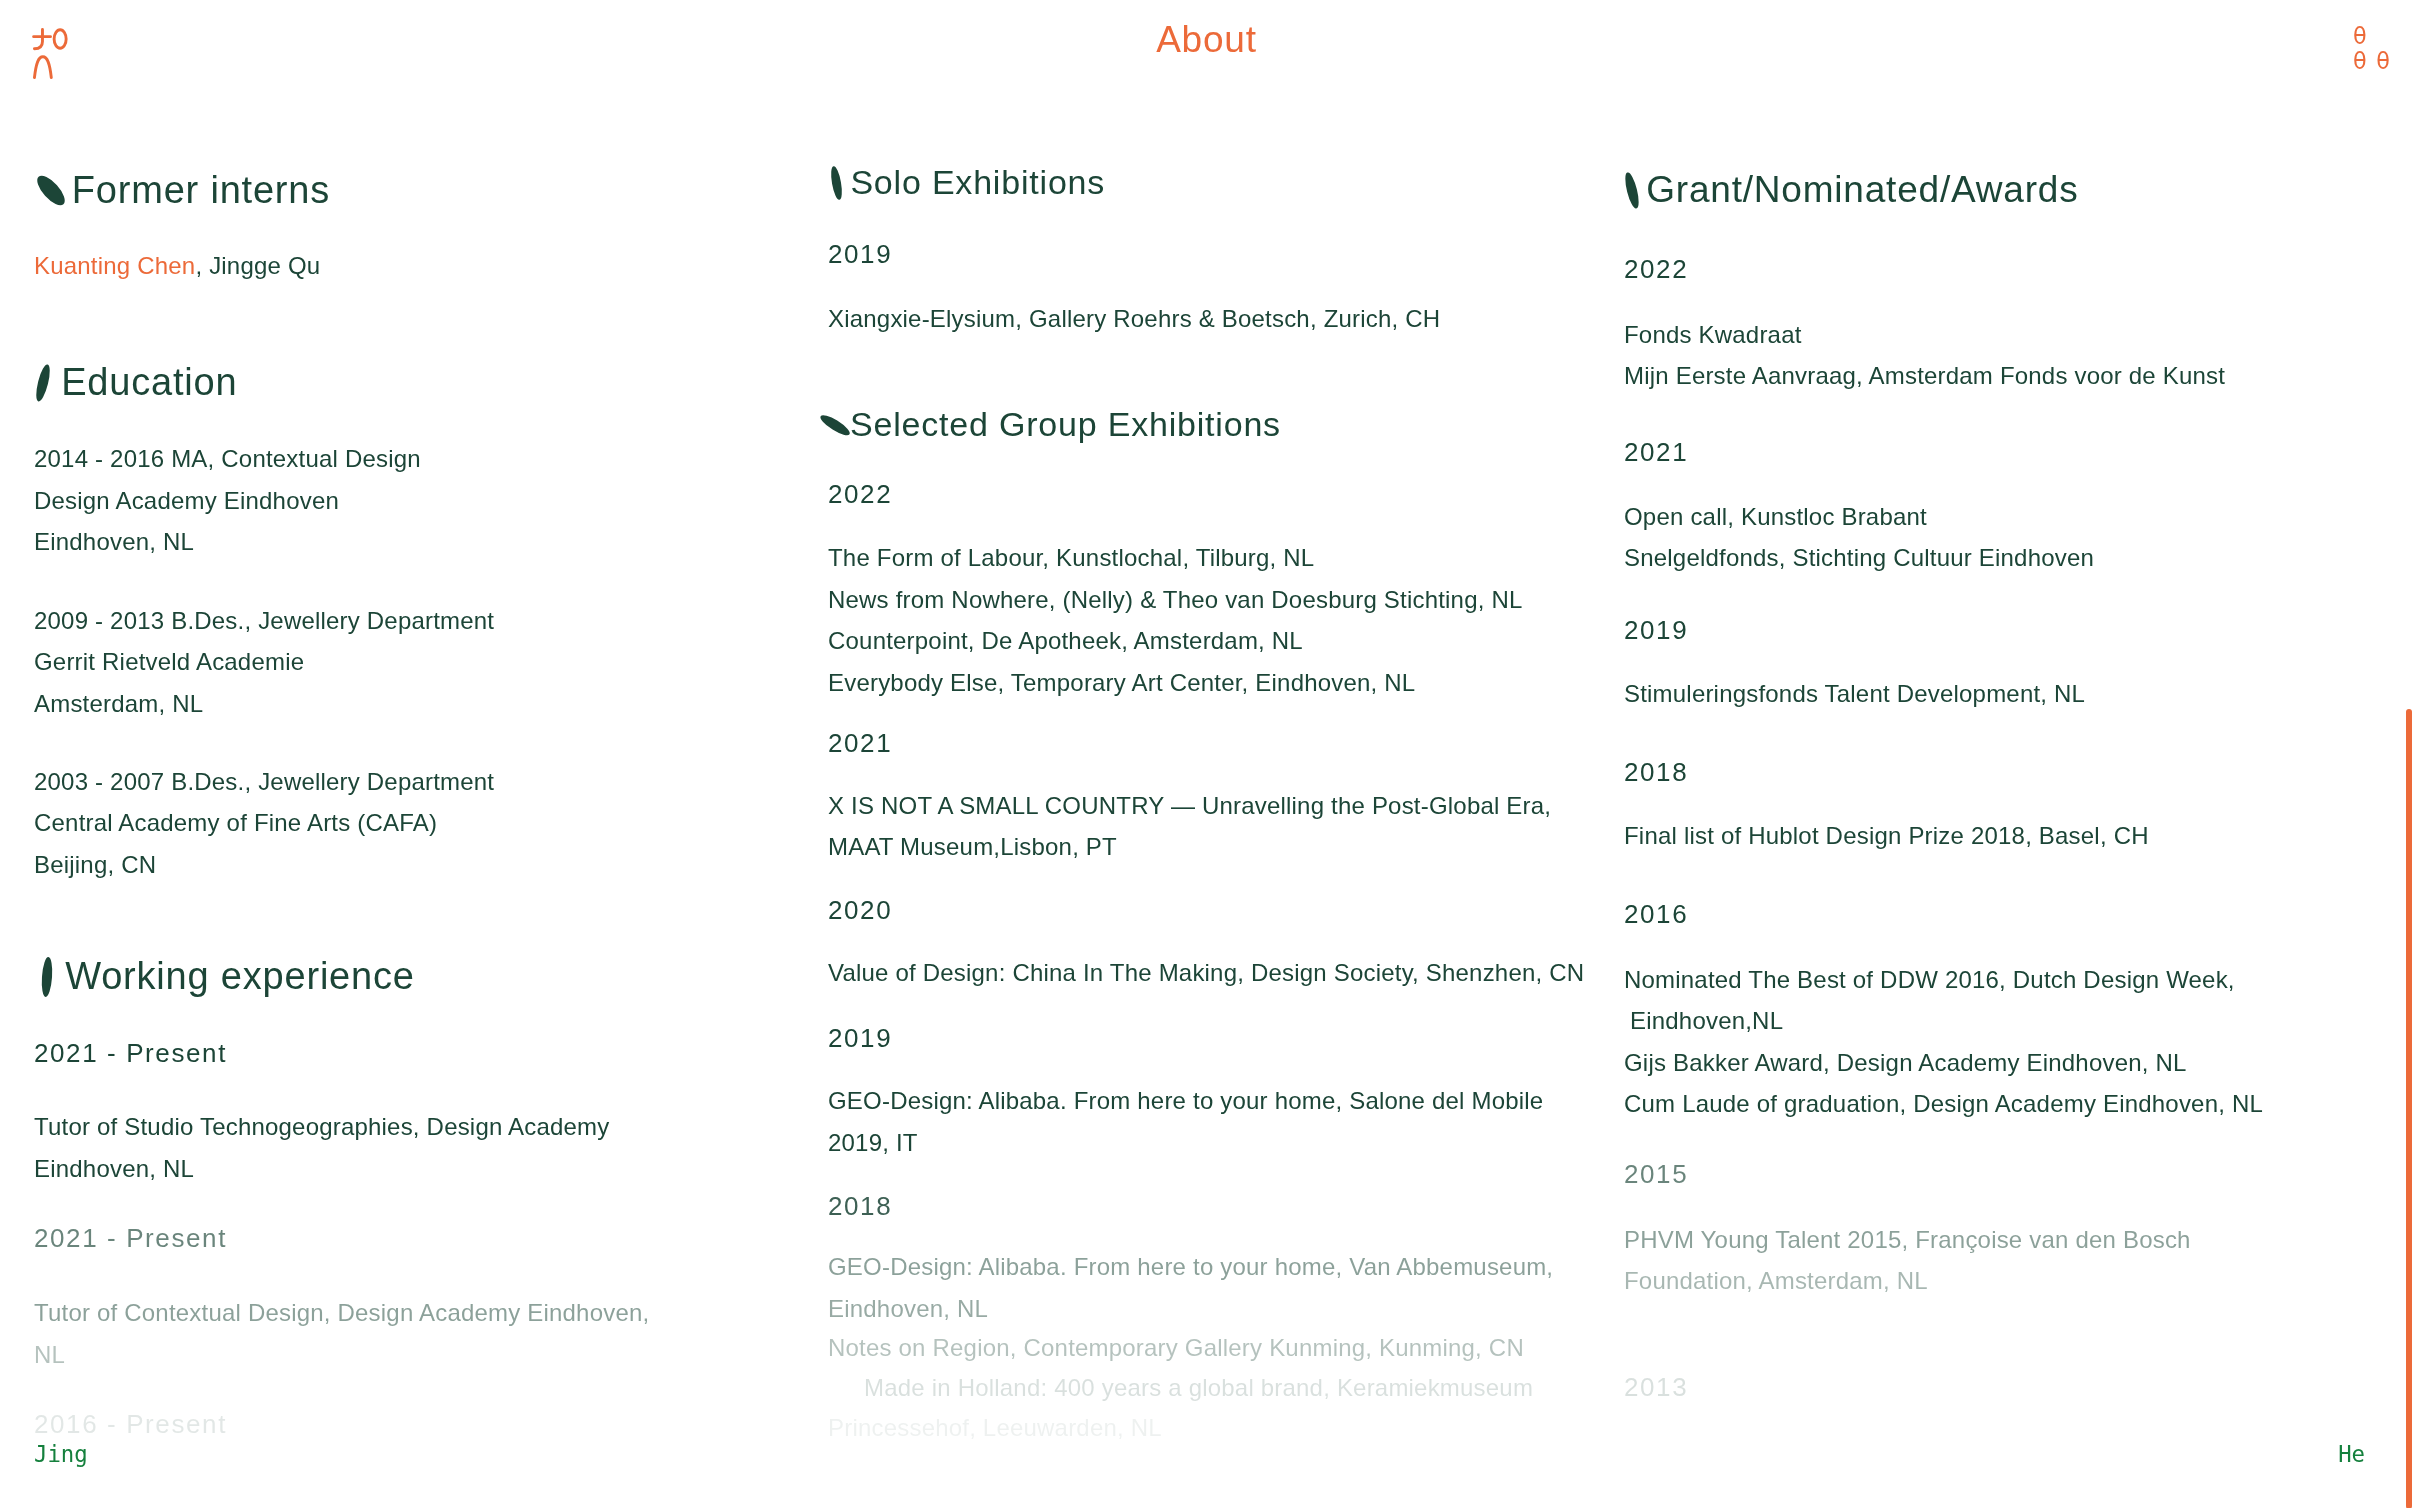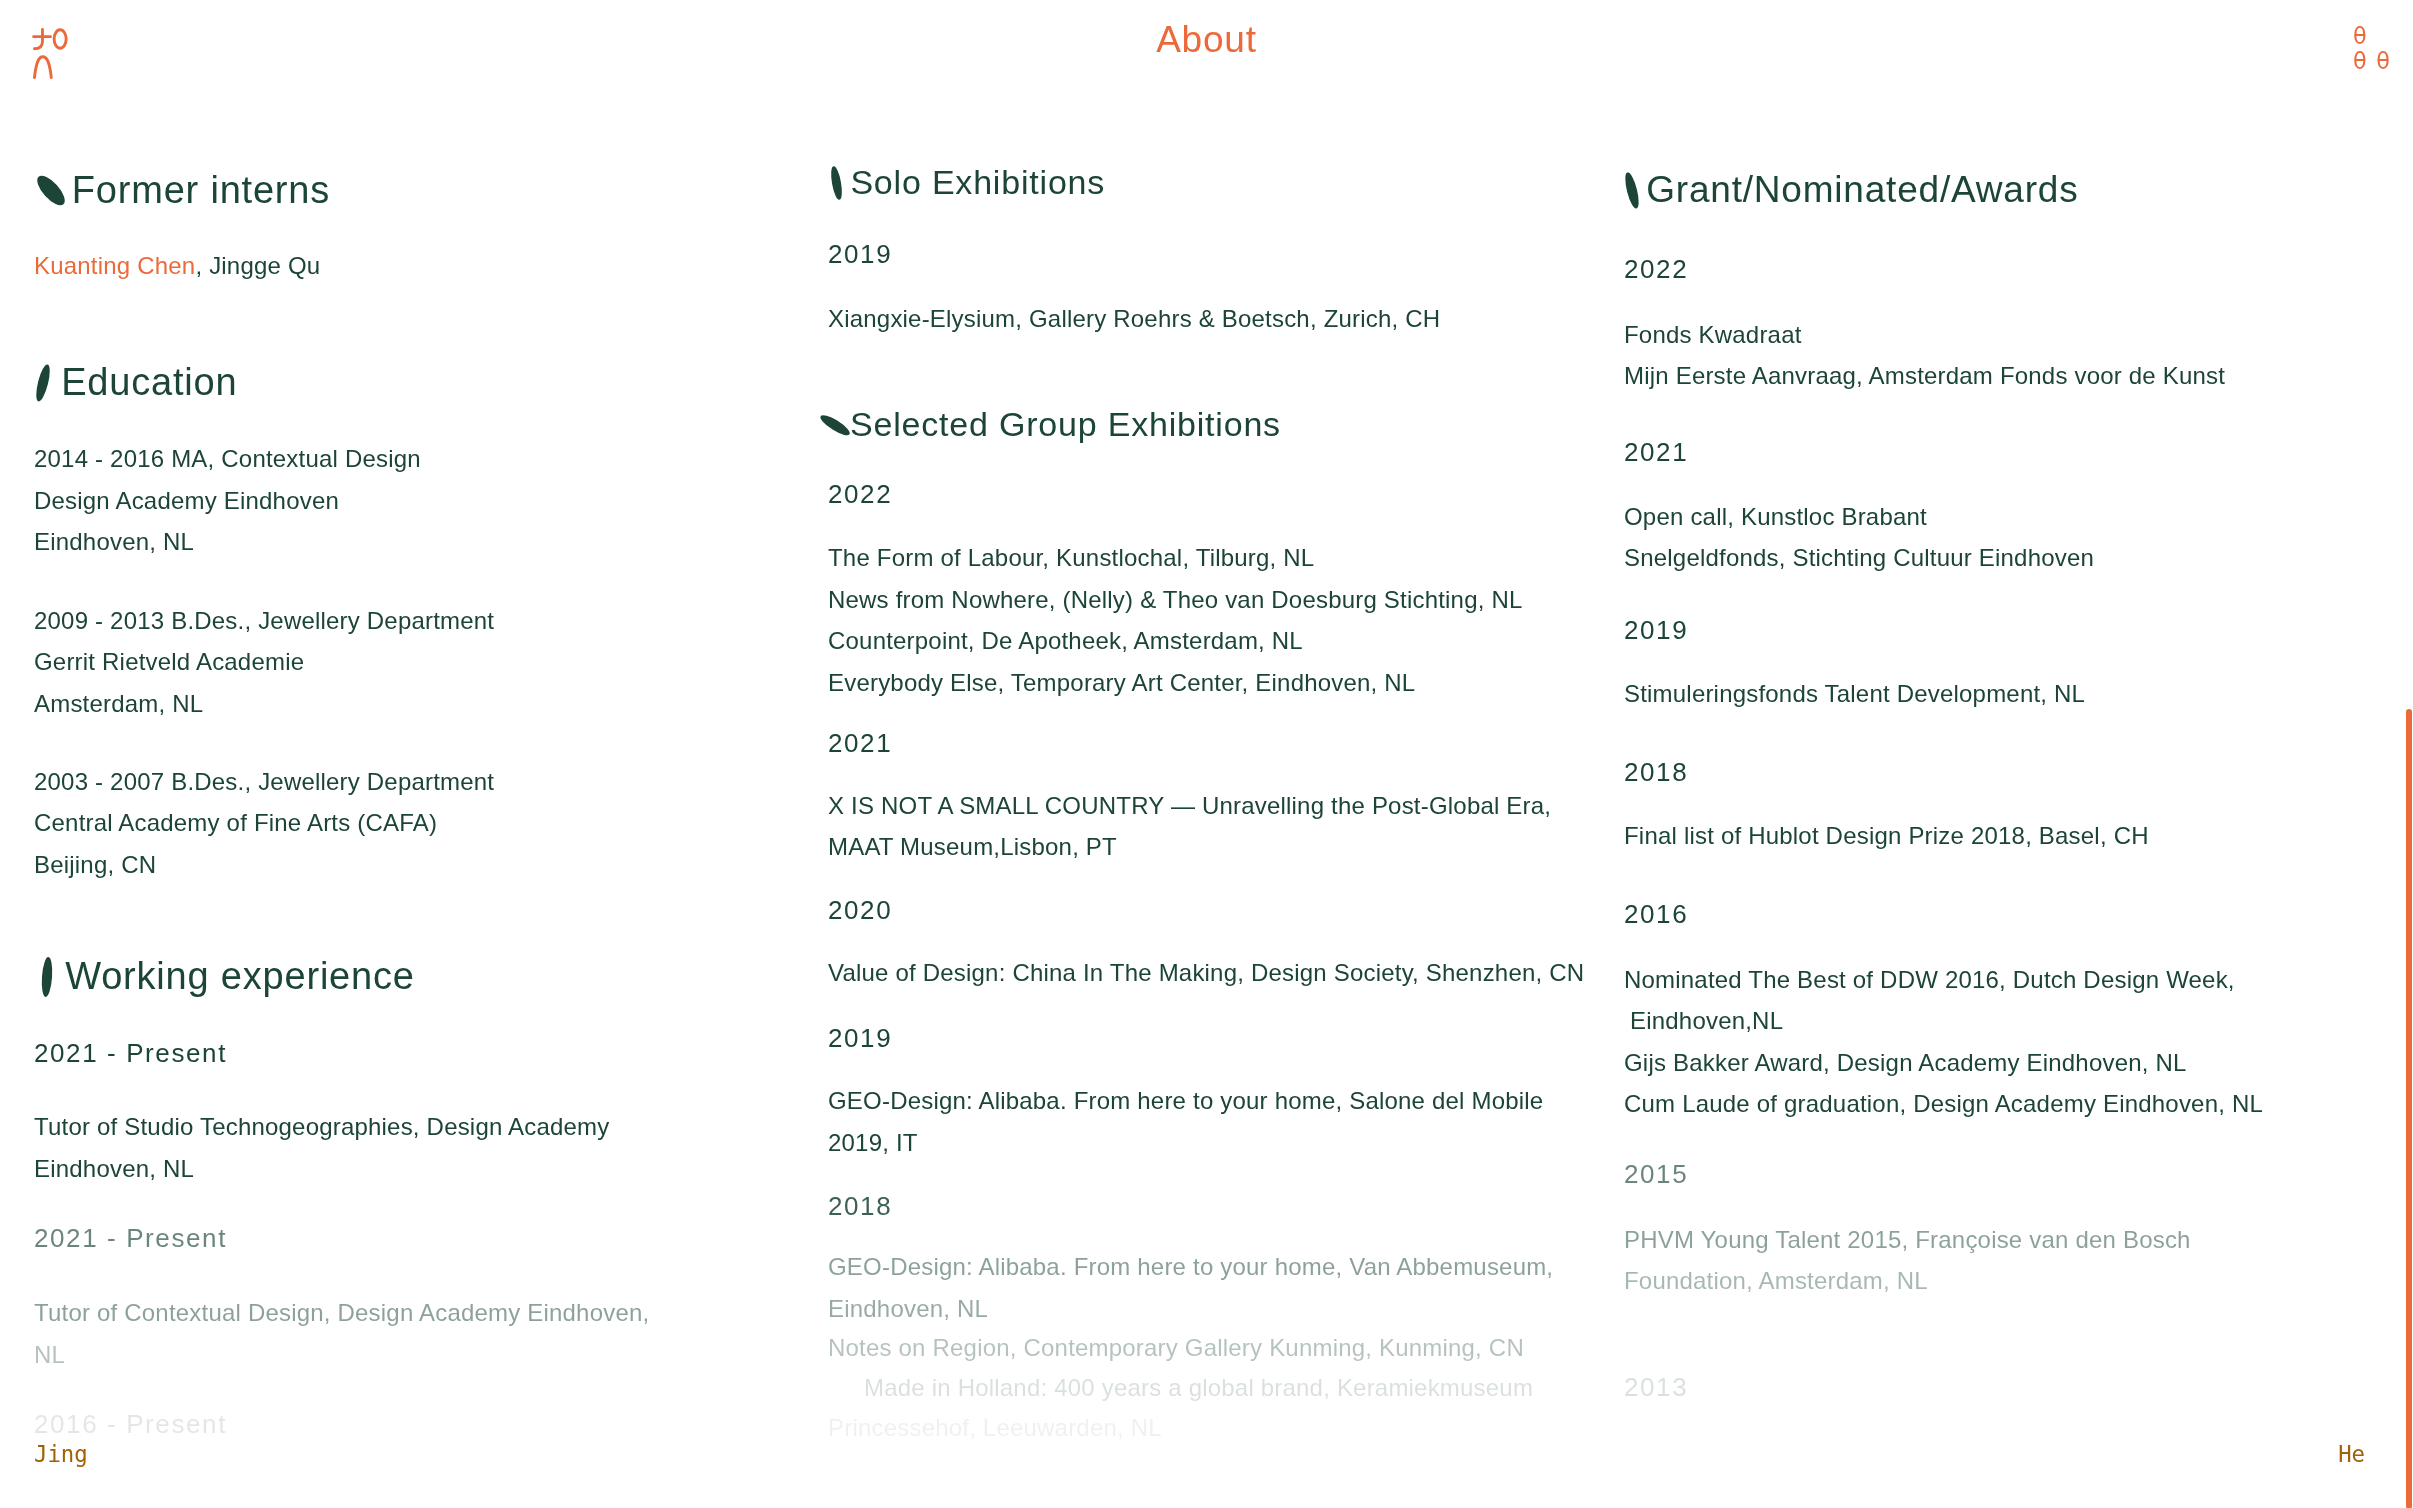--- a/index.html
+++ b/index.html
@@ -34,21 +34,21 @@
   .leaf.grant{width:9.6px;height:37px;transform:rotate(-14deg);}
   
   .year{position:absolute;font-size:26px;letter-spacing:1.6px;white-space:nowrap;}
   .line{position:absolute;font-size:24px;letter-spacing:0.2px;white-space:nowrap;}
   .link{color:#ec6a39;cursor:pointer;}
   
   .f85{opacity:.85}.f65{opacity:.65}.f50{opacity:.5}.f45{opacity:.45}
   .f38{opacity:.38}.f32{opacity:.32}.f16{opacity:.16}.f12{opacity:.12}.f07{opacity:.07}
   
   .footer{
-    position:absolute;top:1441px;color:#a16207;font-size:22.3px;
+    position:absolute;top:1441px;color:#15803d;font-size:22.3px;
     font-family:"DejaVu Sans Mono", monospace;white-space:nowrap;
   }
   .footer.l{left:34px;} .footer.r{right:48px;}
   
   .scrollbar{
     position:absolute;left:2406px;top:709px;width:6.4px;height:800px;
     background:#ec6a39;border-radius:3.2px;cursor:pointer;
   }
 </style>
 </head>

